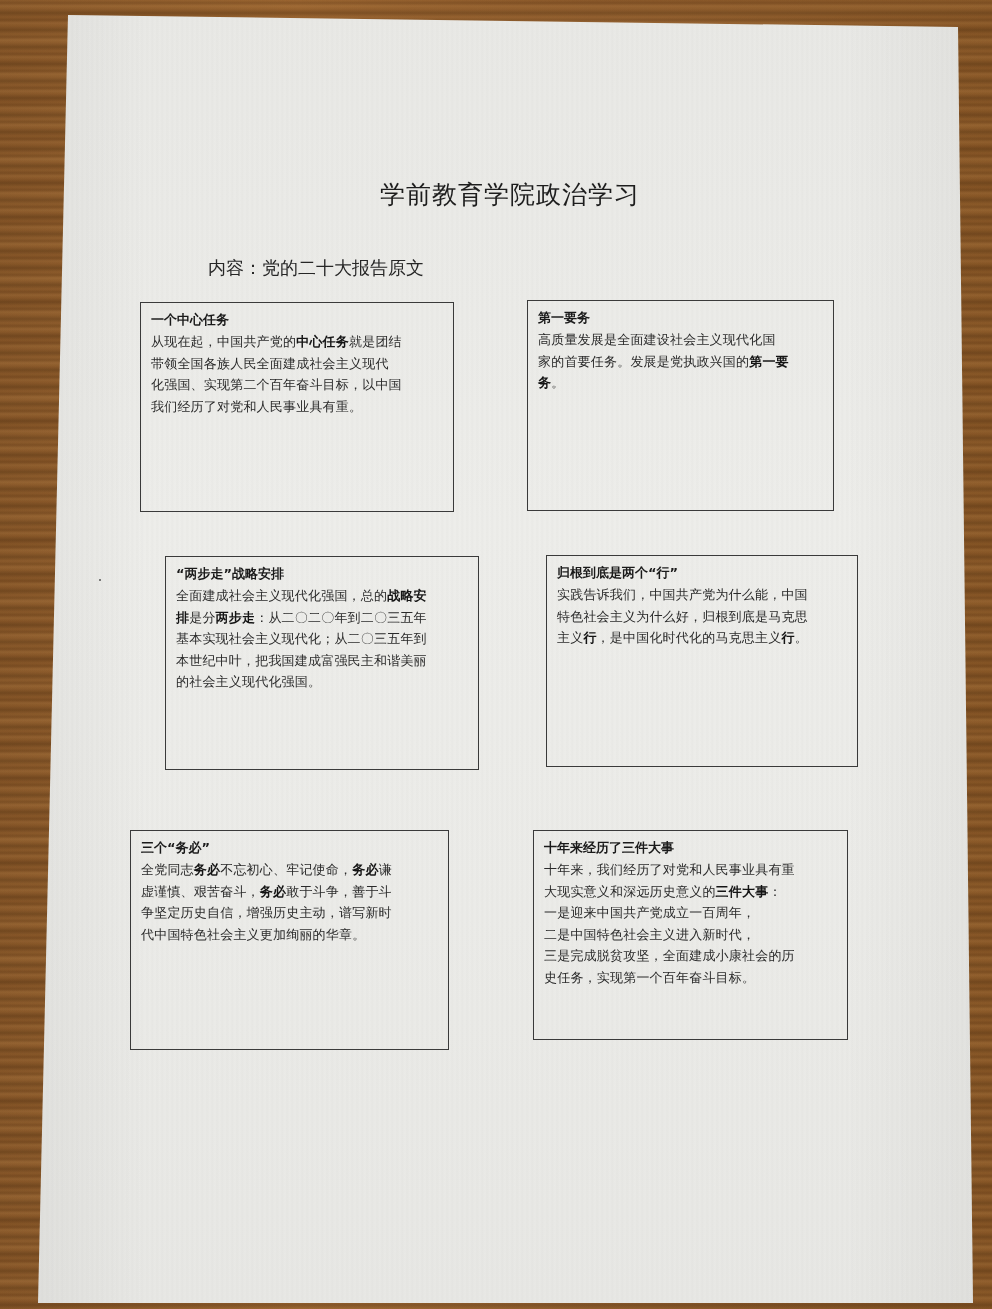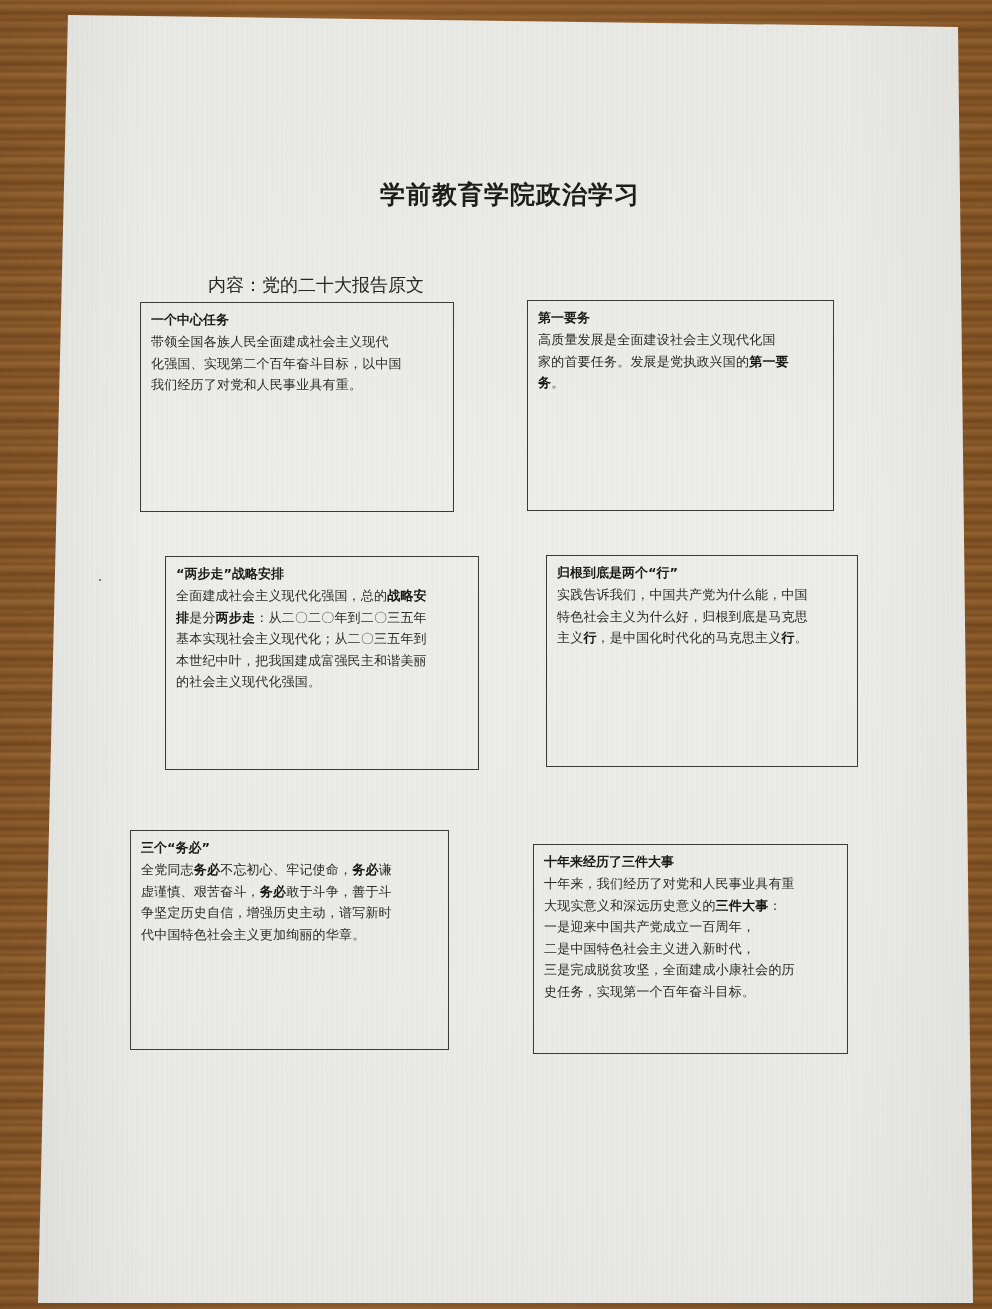--- a/index.html
+++ b/index.html
@@ -23,28 +23,27 @@
     clip-path: polygon(68px 15px, 958px 27px, 973px 1303px, 38px 1303px);
   }
   .paper-shade {
     position: absolute; left: 0; top: 0; width: 992px; height: 1309px;
     background: linear-gradient(90deg, rgba(0,0,0,0.05) 0%, rgba(0,0,0,0) 15%, rgba(0,0,0,0) 85%, rgba(0,0,0,0.04) 100%);
     clip-path: polygon(68px 15px, 958px 27px, 973px 1303px, 38px 1303px);
     pointer-events: none;
   }
   .title {
     position: absolute; left: 380px; top: 178px;
-    font-size: 25px; font-weight: bold; color: #1d1d1d; letter-spacing: 1px;
+    font-size: 25px; font-weight: normal; color: #1d1d1d; letter-spacing: 1px;
     white-space: nowrap;
   }
   .subtitle {
     position: absolute; left: 208px; top: 256px;
     font-size: 18px; color: #262626; white-space: nowrap;
     font-family: "DejaVu Serif", "Liberation Serif", serif;
-    margin-top: 17px;
   }
   .box {
     position: absolute; box-sizing: border-box;
     border: 1.6px solid #3a3a3a;
     padding: 7px 10px 15px 10px;
     color: #2a2a2a;
     font-family: "DejaVu Serif", "Liberation Serif", serif;
   }
   .box .head {
     font-family: "DejaVu Sans", "Liberation Sans", sans-serif;
@@ -71,20 +70,21 @@
 <div class="paper-shade"></div>
 
 <div class="title">学前教育学院政治学习</div>
 <div class="subtitle">内容：党的二十大报告原文</div>
 
 <div class="dot"></div>
 
 <div class="box" style="left:140px; top:302px; width:314px; height:210px;">
   <div class="head">一个中心任务</div>
   <div class="body">
+      <span class="line"><span>从现在起，中国共产党的</span><b>中心任务</b><span>就是团结</span></span>
       <span class="line"><span>带领全国各族人民全面建成社会主义现代</span></span>
       <span class="line"><span>化强国、实现第二个百年奋斗目标，以中国</span></span>
       <span class="line"><span>我们经历了对党和人民事业具有重。</span></span>
     </div>
 </div>
 
 <div class="box" style="left:527px; top:300px; width:307px; height:211px;">
   <div class="head">第一要务</div>
   <div class="body">
       <span class="line"><span>高质量发展是全面建设社会主义现代化国</span></span>
@@ -116,21 +116,21 @@
 <div class="box" style="left:130px; top:830px; width:319px; height:220px;">
   <div class="head">三个“务必”</div>
   <div class="body">
       <span class="line"><span>全党同志</span><b>务必</b><span>不忘初心、牢记使命，</span><b>务必</b><span>谦</span></span>
       <span class="line"><span>虚谨慎、艰苦奋斗，</span><b>务必</b><span>敢于斗争，善于斗</span></span>
       <span class="line"><span>争坚定历史自信，增强历史主动，谱写新时</span></span>
       <span class="line"><span>代中国特色社会主义更加绚丽的华章。</span></span>
     </div>
 </div>
 
-<div class="box" style="left:533px; top:830px; width:315px; height:210px;margin-top:14px;">
+<div class="box" style="left:533px; top:830px; width:315px; height:210px;">
   <div class="head">十年来经历了三件大事</div>
   <div class="body">
       <span class="line"><span>十年来，我们经历了对党和人民事业具有重</span></span>
       <span class="line"><span>大现实意义和深远历史意义的</span><b>三件大事</b><span>：</span></span>
       <span class="line"><span>一是迎来中国共产党成立一百周年，</span></span>
       <span class="line"><span>二是中国特色社会主义进入新时代，</span></span>
       <span class="line"><span>三是完成脱贫攻坚，全面建成小康社会的历</span></span>
       <span class="line"><span>史任务，实现第一个百年奋斗目标。</span></span>
     </div>
 </div>

